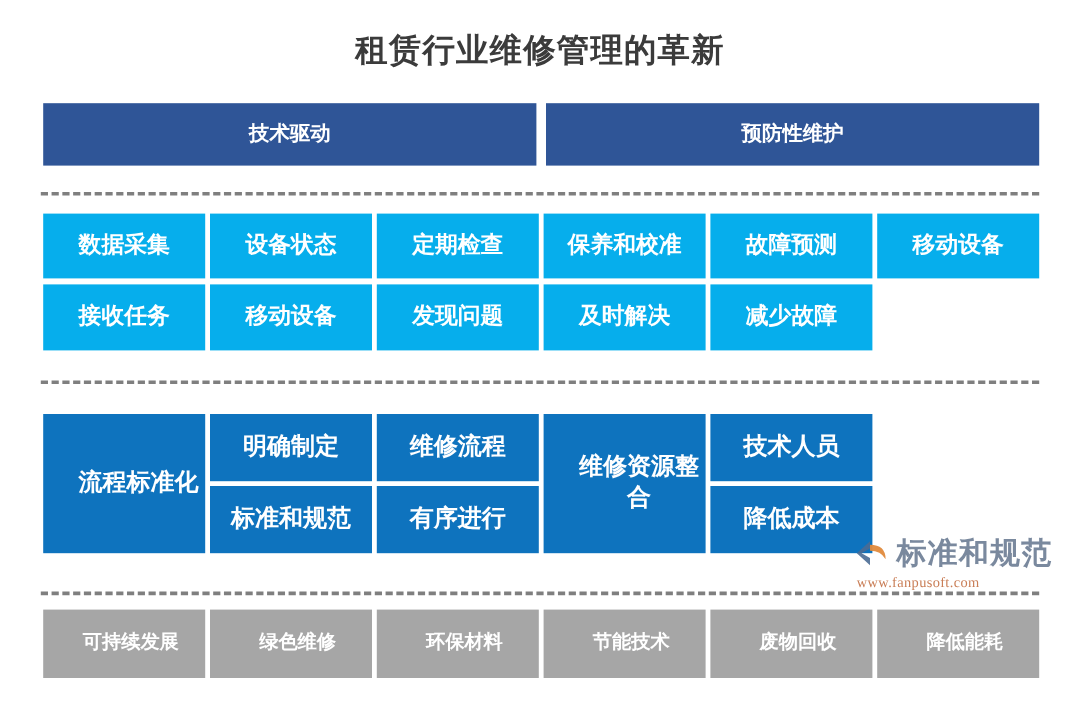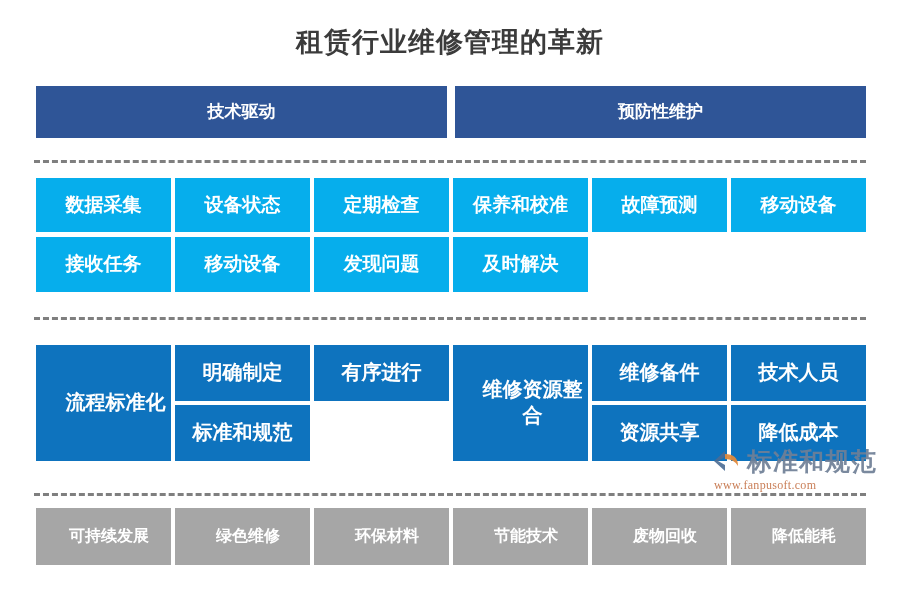--- a/index.html
+++ b/index.html
@@ -187,42 +187,40 @@
     <div class="cell">设备状态</div>
     <div class="cell">定期检查</div>
     <div class="cell">保养和校准</div>
     <div class="cell">故障预测</div>
 
     <div class="cell">移动设备</div>
     <div class="cell">接收任务</div>
     <div class="cell">移动设备</div>
     <div class="cell">发现问题</div>
     <div class="cell">及时解决</div>
+    <div class="cell">减少故障</div>
   </div>
 
   <div class="sep sep-2"></div>
 
   <div class="grid grid-mid">
     <div class="cell tall">流程标准化</div>
 
     <div class="stack">
       <div class="cell">明确制定</div>
       <div class="cell">标准和规范</div>
     </div>
 
     <div class="stack">
+      <div class="cell">维修流程</div>
       <div class="cell">有序进行</div>
     </div>
 
     <div class="cell tall">维修资源整合</div>
 
-    <div class="stack">
-      <div class="cell">维修备件</div>
-      <div class="cell">资源共享</div>
-    </div>
 
     <div class="stack">
       <div class="cell">技术人员</div>
       <div class="cell">降低成本</div>
     </div>
   </div>
 
   <div class="sep sep-3"></div>
 
   <div class="grid grid-gray">

